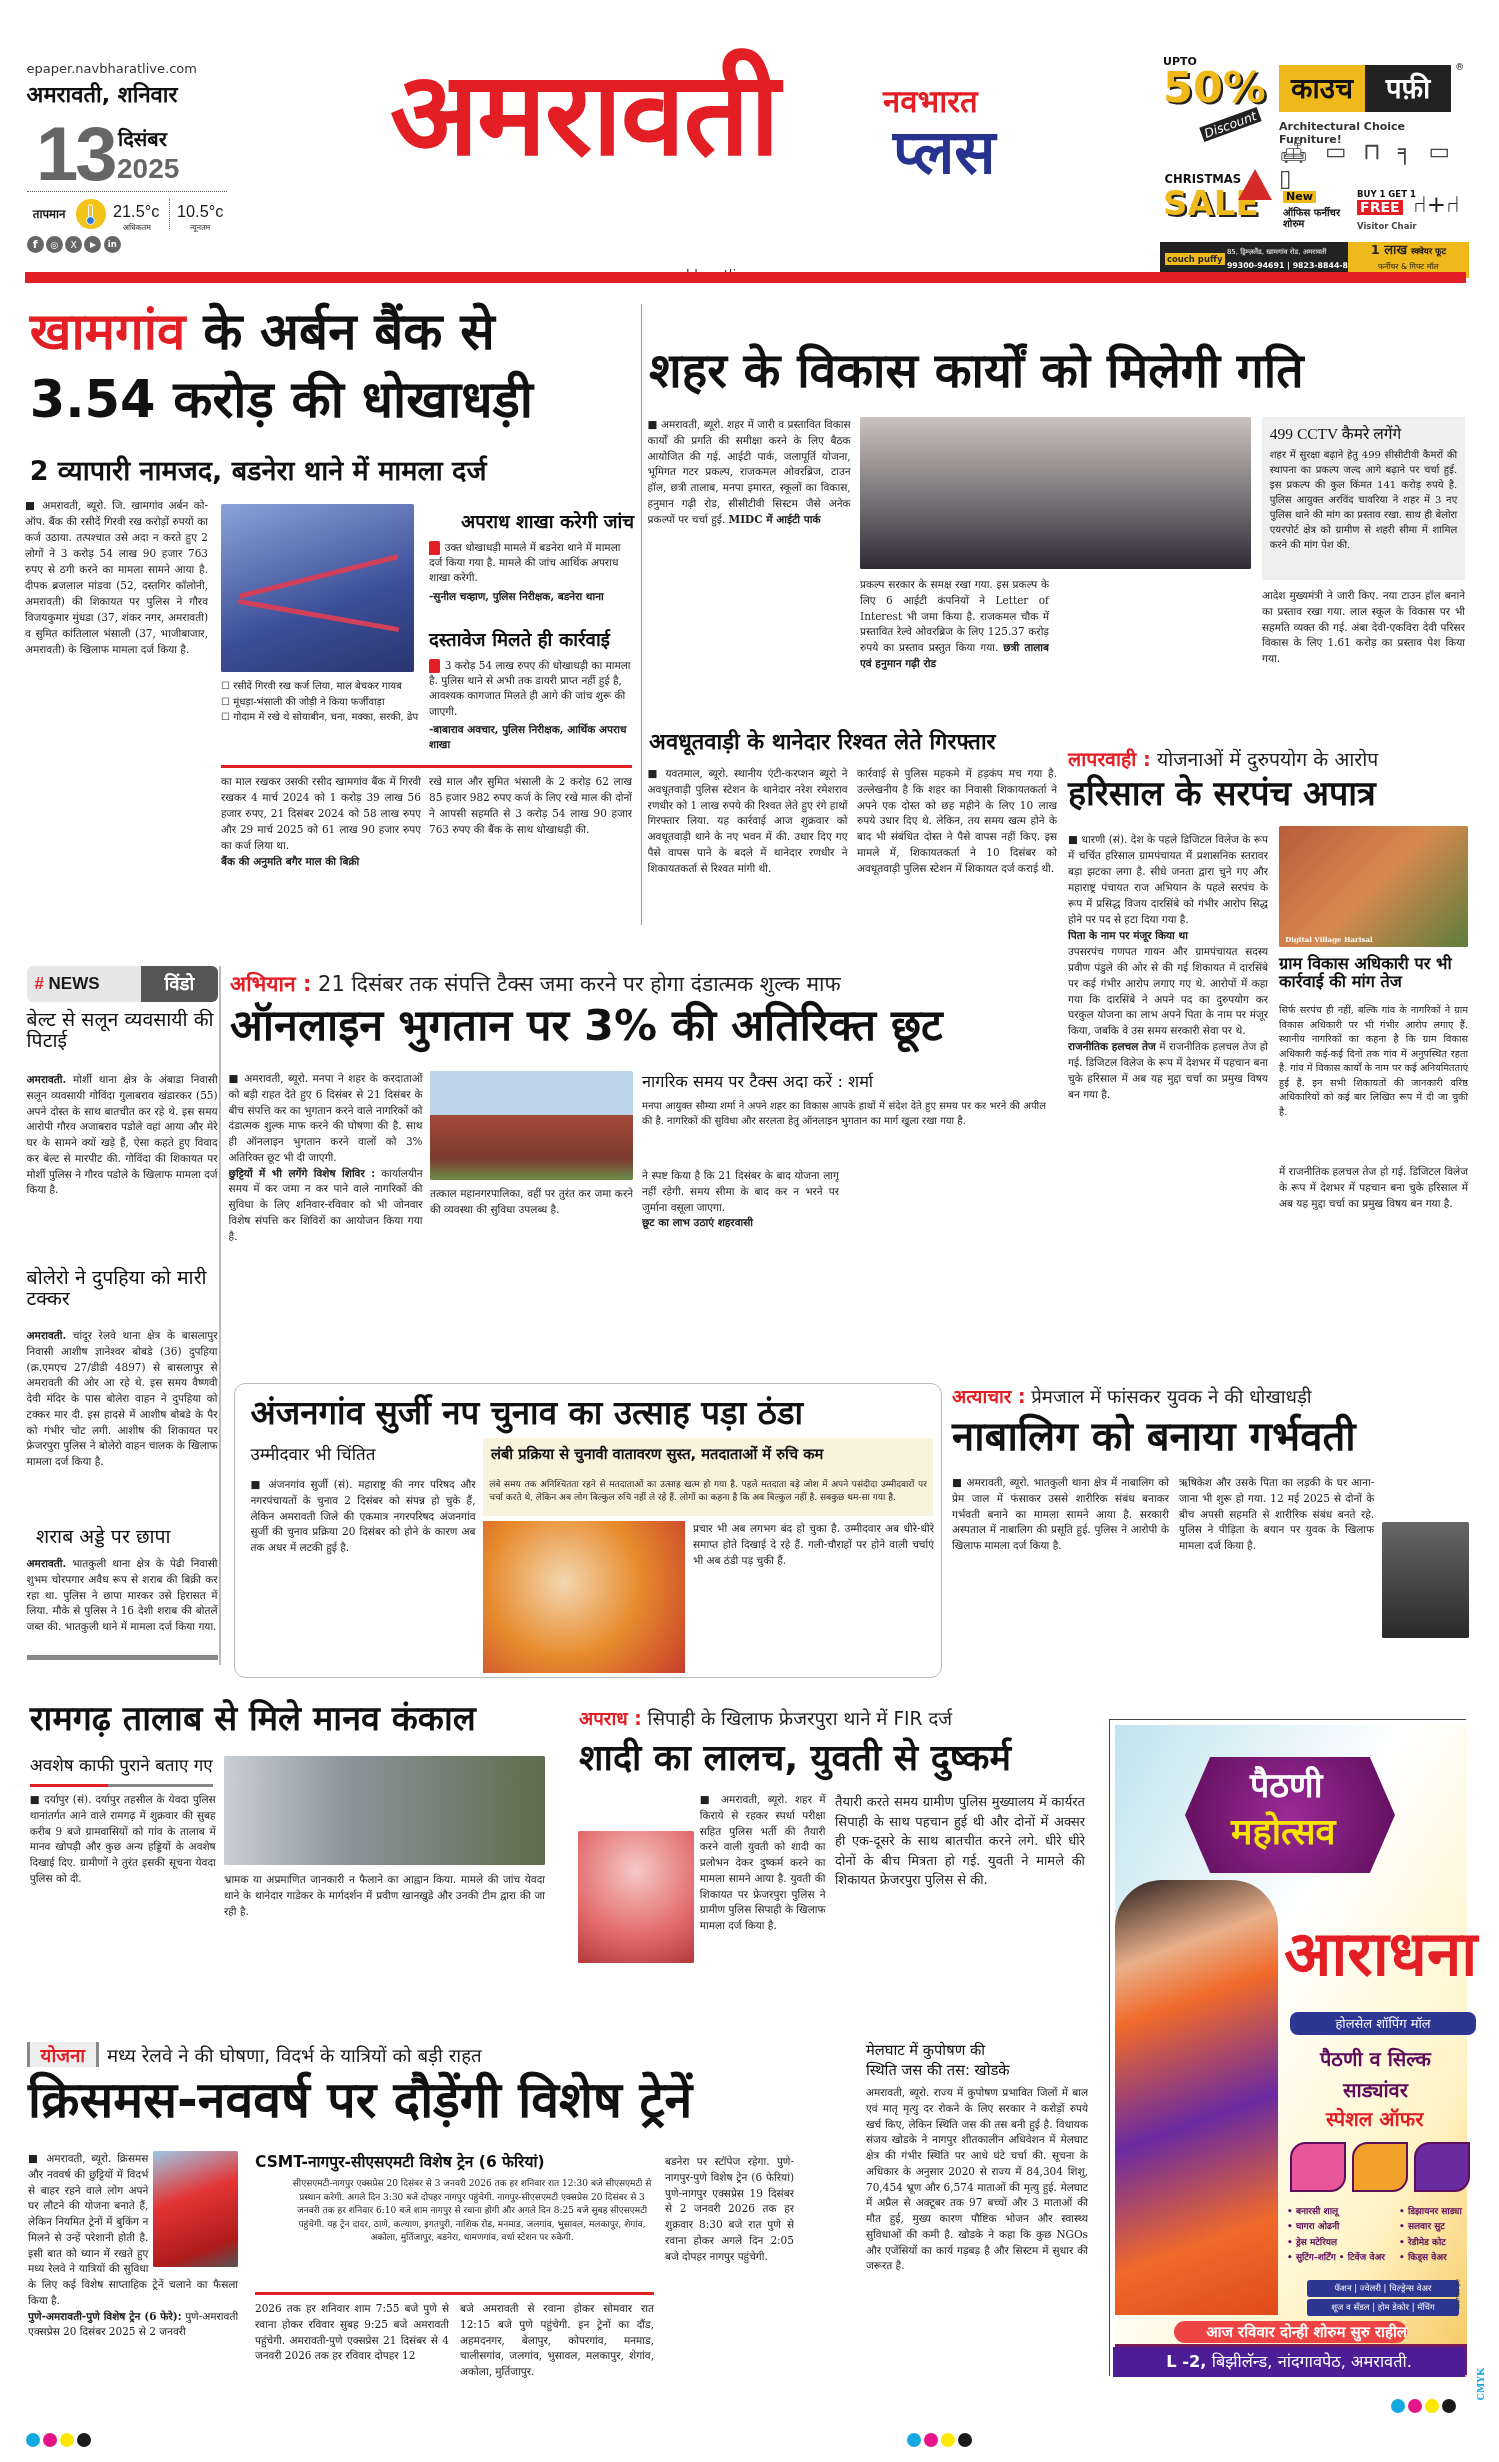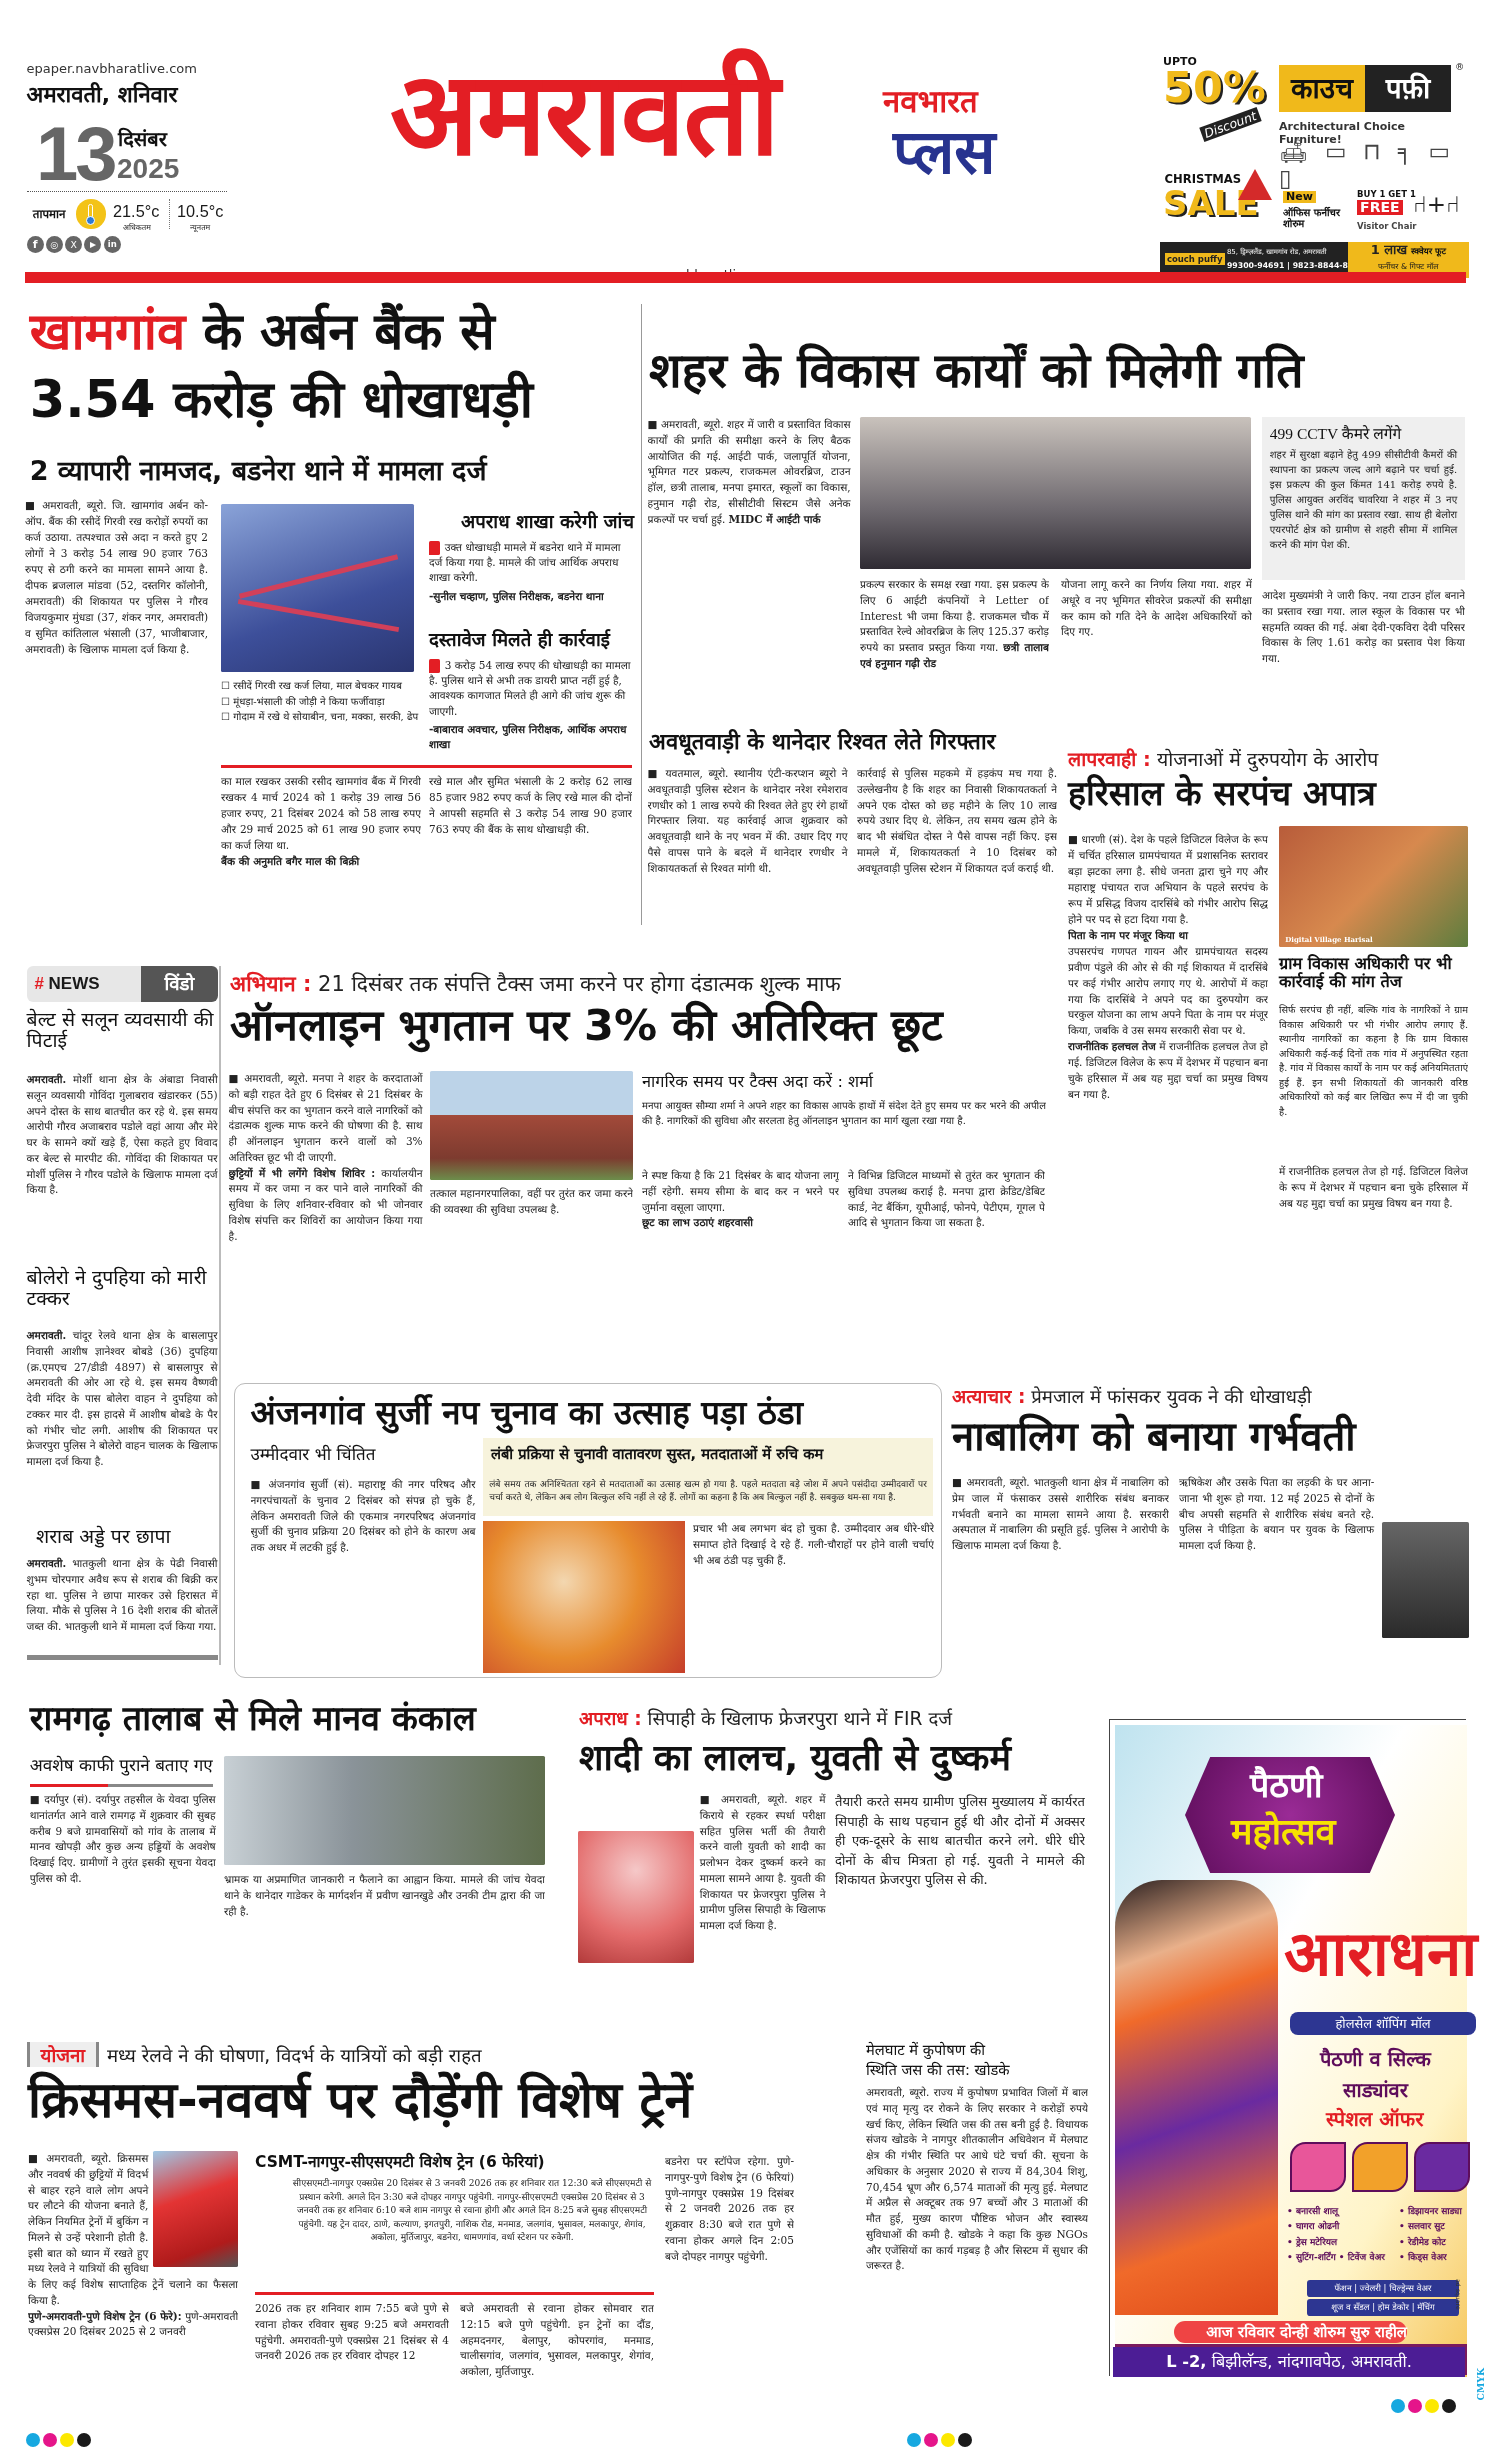--- a/index.html
+++ b/index.html
@@ -134,23 +134,20 @@
   <div class="abs hl" style="left:3.1px;top:40px;font-size:48px;white-space:nowrap">शहर के विकास कार्यों को मिलेगी गति</div>
   <div class="abs body-t" style="left:1.6px;top:113px;width:203px;height:301px;overflow:hidden;font-size:10.5px;line-height:1.5">
     <span>■ </span><span>अमरावती, ब्यूरो. शहर में जारी व प्रस्तावित विकास कार्यों की प्रगति की समीक्षा करने के लिए बैठक आयोजित की गई. आईटी पार्क, जलापूर्ति योजना, भूमिगत गटर प्रकल्प, राजकमल ओवरब्रिज, टाउन हॉल, छत्री तालाब, मनपा इमारत, स्कूलों का विकास, हनुमान गढ़ी रोड, सीसीटीवी सिस्टम जैसे अनेक प्रकल्पों पर चर्चा हुई.</span>
     <b>MIDC में आईटी पार्क</b>
   </div>
   <div class="abs img" style="left:214px;top:113px;width:391px;height:152px;background:linear-gradient(180deg,#c9c2bc,#6f6a70 60%,#2f2b33)"></div>
   <div class="abs body-t" style="left:214px;top:273px;width:189px;height:141px;overflow:hidden;font-size:10.5px;line-height:1.5">
     <span>प्रकल्प सरकार के समक्ष रखा गया. इस प्रकल्प के लिए 6 आईटी कंपनियों ने Letter of Interest भी जमा किया है. राजकमल चौक में प्रस्तावित रेल्वे ओवरब्रिज के लिए 125.37 करोड़ रुपये का प्रस्ताव प्रस्तुत किया गया.</span>
     <b>छत्री तालाब एवं हनुमान गढ़ी रोड</b>
   </div>
-  <div class="abs body-t" style="left:415px;top:273px;width:191px;height:141px;overflow:hidden;font-size:10.5px;line-height:1.5">
-    <span>योजना लागू करने का निर्णय लिया गया. शहर में अधूरे व नए भूमिगत सीवरेज प्रकल्पों की समीक्षा कर काम को गति देने के आदेश अधिकारियों को दिए गए.</span>
-  </div>
   <div class="abs" style="left:616px;top:113px;width:203px;height:163px;background:#efefef;padding:7.8px">
     <div class="hl" style="font-size:15.5px;font-weight:normal;margin-bottom:4.7px;font-family:Liberation Serif, serif">499 CCTV कैमरे लगेंगे</div>
     <div class="body-t" style="font-size:10px;line-height:1.5">शहर में सुरक्षा बढ़ाने हेतु 499 सीसीटीवी कैमरों की स्थापना का प्रकल्प जल्द आगे बढ़ाने पर चर्चा हुई. इस प्रकल्प की कुल किंमत 141 करोड़ रुपये है. पुलिस आयुक्त अरविंद चावरिया ने शहर में 3 नए पुलिस थाने की मांग का प्रस्ताव रखा. साथ ही बेलोरा एयरपोर्ट क्षेत्र को ग्रामीण से शहरी सीमा में शामिल करने की मांग पेश की.</div>
   </div>
   <div class="abs body-t" style="left:616px;top:284px;width:203px;height:130px;overflow:hidden;font-size:10.5px;line-height:1.5">
     <span>आदेश मुख्यमंत्री ने जारी किए. नया टाउन हॉल बनाने का प्रस्ताव रखा गया. लाल स्कूल के विकास पर भी सहमति व्यक्त की गई. अंबा देवी-एकविरा देवी परिसर विकास के लिए 1.61 करोड़ का प्रस्ताव पेश किया गया.</span>
   </div>
 </div>
 
 <div class="abs" style="left:646px;top:730px;width:419px;height:202px">
@@ -220,21 +217,20 @@
     <span>कार्यालयीन समय में कर जमा न कर पाने वाले नागरिकों की सुविधा के लिए शनिवार-रविवार को भी जोनवार विशेष संपत्ति कर शिविरों का आयोजन किया गया है.</span>
   </div>
   <div class="abs img" style="left:203px;top:102px;width:203px;height:109px;background:linear-gradient(180deg,#bcd3e8 40%,#a34a3a 40%,#7d3b2f 80%,#6c8d4b)"></div>
   <div class="abs body-t" style="left:203px;top:217px;width:203px;height:163px;overflow:hidden;font-size:10.5px;line-height:1.5">तत्काल महानगरपालिका, वहीं पर तुरंत कर जमा करने की व्यवस्था की सुविधा उपलब्ध है.</div>
   <div class="abs hl" style="left:415px;top:104px;font-size:16.3px;font-weight:normal;white-space:nowrap">नागरिक समय पर टैक्स अदा करें : शर्मा</div>
   <div class="abs body-t" style="left:415px;top:129px;width:404px;height:62px;overflow:hidden;font-size:10px;line-height:1.5">मनपा आयुक्त सौम्या शर्मा ने अपने शहर का विकास आपके हाथों में संदेश देते हुए समय पर कर भरने की अपील की है. नागरिकों की सुविधा और सरलता हेतु ऑनलाइन भुगतान का मार्ग खुला रखा गया है.</div>
   <div class="abs body-t" style="left:415px;top:199px;width:197px;height:183px;overflow:hidden;font-size:10.5px;line-height:1.5">
     <span>ने स्पष्ट किया है कि 21 दिसंबर के बाद योजना लागू नहीं रहेगी. समय सीमा के बाद कर न भरने पर जुर्माना वसूला जाएगा.</span><br>
     <b>छूट का लाभ उठाएं शहरवासी</b>
   </div>
-  <div class="abs body-t" style="left:621px;top:199px;width:197px;height:183px;overflow:hidden;font-size:10.5px;line-height:1.5">ने विभिन्न डिजिटल माध्यमों से तुरंत कर भुगतान की सुविधा उपलब्ध कराई है. मनपा द्वारा क्रेडिट/डेबिट कार्ड, नेट बैंकिंग, यूपीआई, फोनपे, पेटीएम, गूगल पे आदि से भुगतान किया जा सकता है.</div>
 </div>
 
 <div class="abs" style="left:234px;top:1383px;width:708px;height:295px;border:1.6px solid #bbb;border-radius:11px;background:#fff">
   <div class="abs hl" style="left:15.5px;top:11px;font-size:33px;white-space:nowrap">अंजनगांव सुर्जी नप चुनाव का उत्साह पड़ा ठंडा</div>
   <div class="abs hl" style="left:15.5px;top:61px;font-size:17px;font-weight:normal">उम्मीदवार भी चिंतित</div>
   <div class="abs body-t" style="left:15.5px;top:93px;width:225px;height:194px;overflow:hidden;font-size:10.5px;line-height:1.5">
     <span>■ </span><span>अंजनगांव सुर्जी (सं). महाराष्ट्र की नगर परिषद और नगरपंचायतों के चुनाव 2 दिसंबर को संपन्न हो चुके हैं, लेकिन अमरावती जिले की एकमात्र नगरपरिषद अंजनगांव सुर्जी की चुनाव प्रक्रिया 20 दिसंबर को होने के कारण अब तक अधर में लटकी हुई है.</span>
   </div>
   <div class="abs" style="left:248px;top:54px;width:450px;height:47px;background:#f7f3dc"></div>
   <div class="abs hl" style="left:256px;top:62px;font-size:14.7px;white-space:nowrap">लंबी प्रक्रिया से चुनावी वातावरण सुस्त, मतदाताओं में रुचि कम</div>

